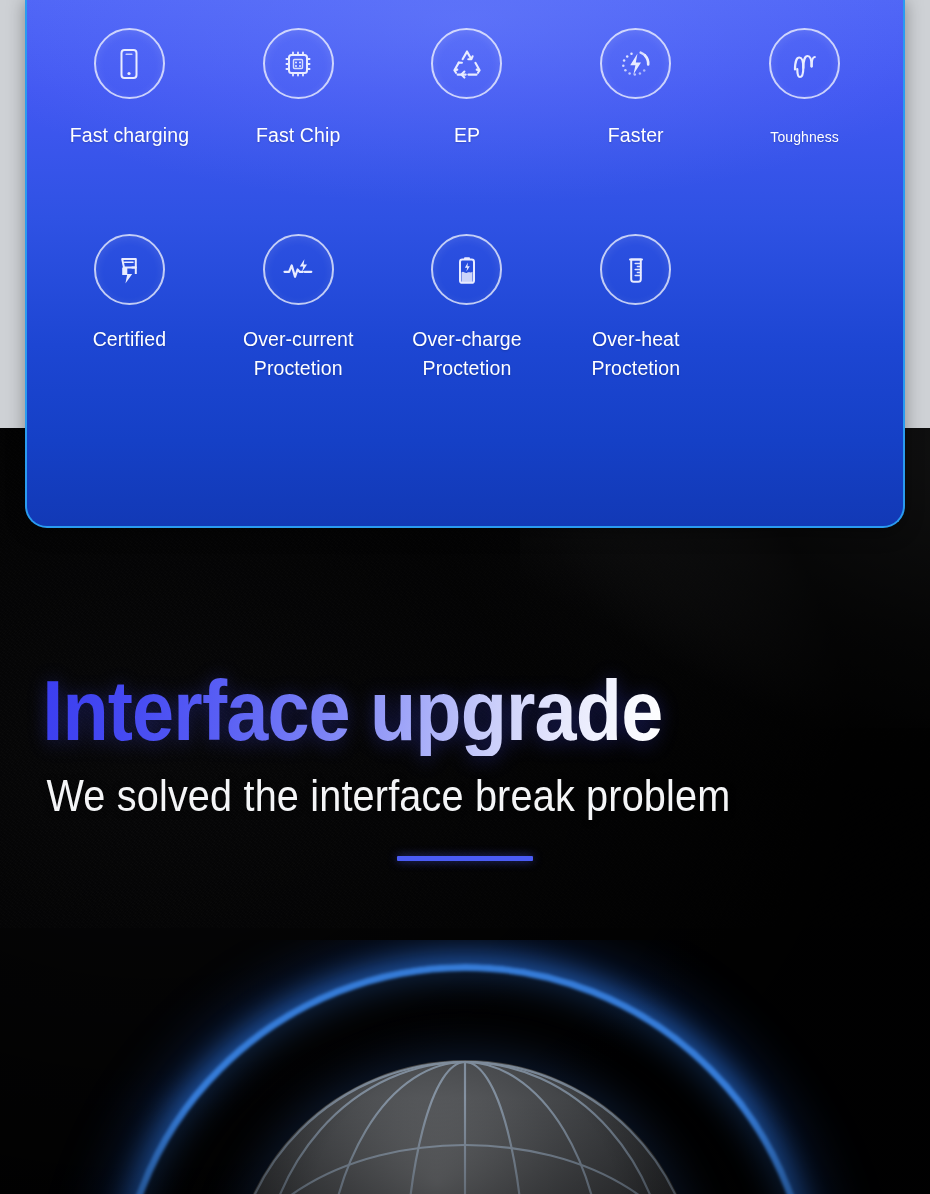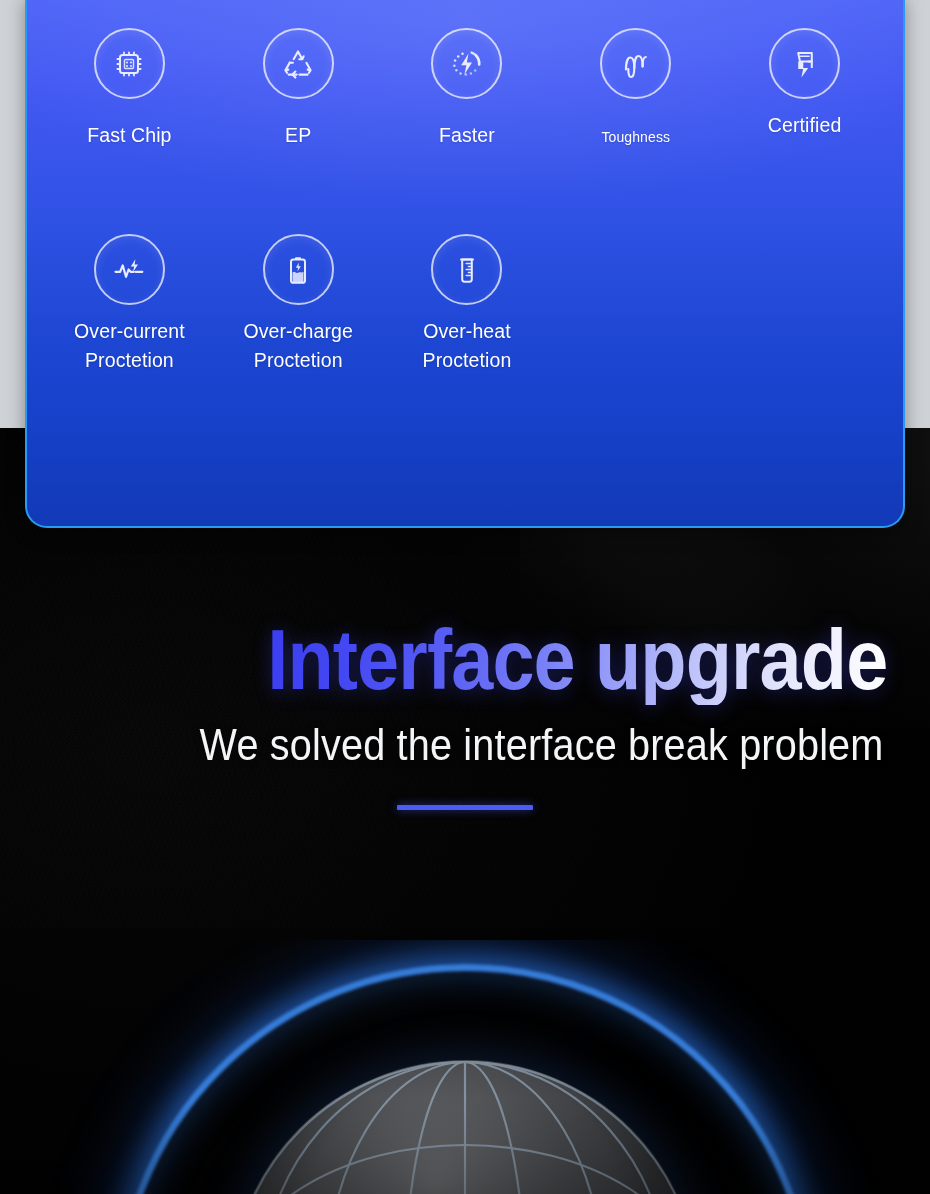--- a/index.html
+++ b/index.html
@@ -80,27 +80,27 @@
   .feature .ring svg { display:block; }
   .feature .flabel {
     margin-top:22px;
     color:#ffffff;
     font-size:19.5px;
     line-height:29px;
     text-align:center;
     letter-spacing:.1px;
     text-shadow:0 1px 2px rgba(0,0,0,.18);
   }
-  .feature.row2 .flabel { margin-top:12px; }
+  .feature.row2 .flabel { margin-top:20px; }
   .feature.big .flabel { font-size:14px; margin-top:24px; }
 
   
   .headline {
-    position:absolute; left:0; top:613px; width:930px;
-    text-align:right;
+    position:absolute; left:0; top:664px; width:930px;
+    text-align:left;
   }
   .headline .h1 {
     font-family:"Liberation Sans Narrow","Liberation Sans", sans-serif;
     font-weight:bold;
     font-size:86px;
     line-height:92px;
     letter-spacing:-1px;
     transform:scaleX(.88);
     background:linear-gradient(98deg,
        #3b3ef0 0%, #4549f2 14%, #5a60f4 30%,
@@ -172,20 +172,30 @@
   <div class="bg-sheen"></div>
   <div class="bg-sheen2"></div>
   <div class="bg-noise"></div>
   <div class="bg-vignette"></div>
 
   <section class="feature-card">
     <div class="card-glow"></div>
 
     <div class="feature-grid">
 
+      <div class="feature">
+        <span class="ring">
+          <svg width="40" height="40" viewBox="0 0 40 40" fill="none">
+            <rect x="12.5" y="6" width="15" height="28" rx="3" stroke="#e9ecff" stroke-width="2"></rect>
+            <circle cx="20" cy="29.5" r="1.6" fill="#e9ecff"></circle>
+            <rect x="16.5" y="9.6" width="7" height="1.5" rx="0.7" fill="#e9ecff" opacity=".8"></rect>
+          </svg>
+        </span>
+        <div class="flabel">Fast charging</div>
+      </div>
 
       <div class="feature">
         <span class="ring">
           <svg width="40" height="40" viewBox="0 0 40 40" fill="none">
             <rect x="11" y="11" width="18" height="18" rx="2.5" stroke="#e9ecff" stroke-width="2"></rect>
             <rect x="15.5" y="15.5" width="9" height="9" rx="1" stroke="#e9ecff" stroke-width="1.4" opacity=".9"></rect>
             <circle cx="18" cy="18.6" r="1" fill="#e9ecff"></circle>
               <circle cx="22" cy="18.6" r="1" fill="#e9ecff"></circle>
             <circle cx="18" cy="22" r="1" fill="#e9ecff"></circle>
               <circle cx="22" cy="22" r="1" fill="#e9ecff"></circle>

